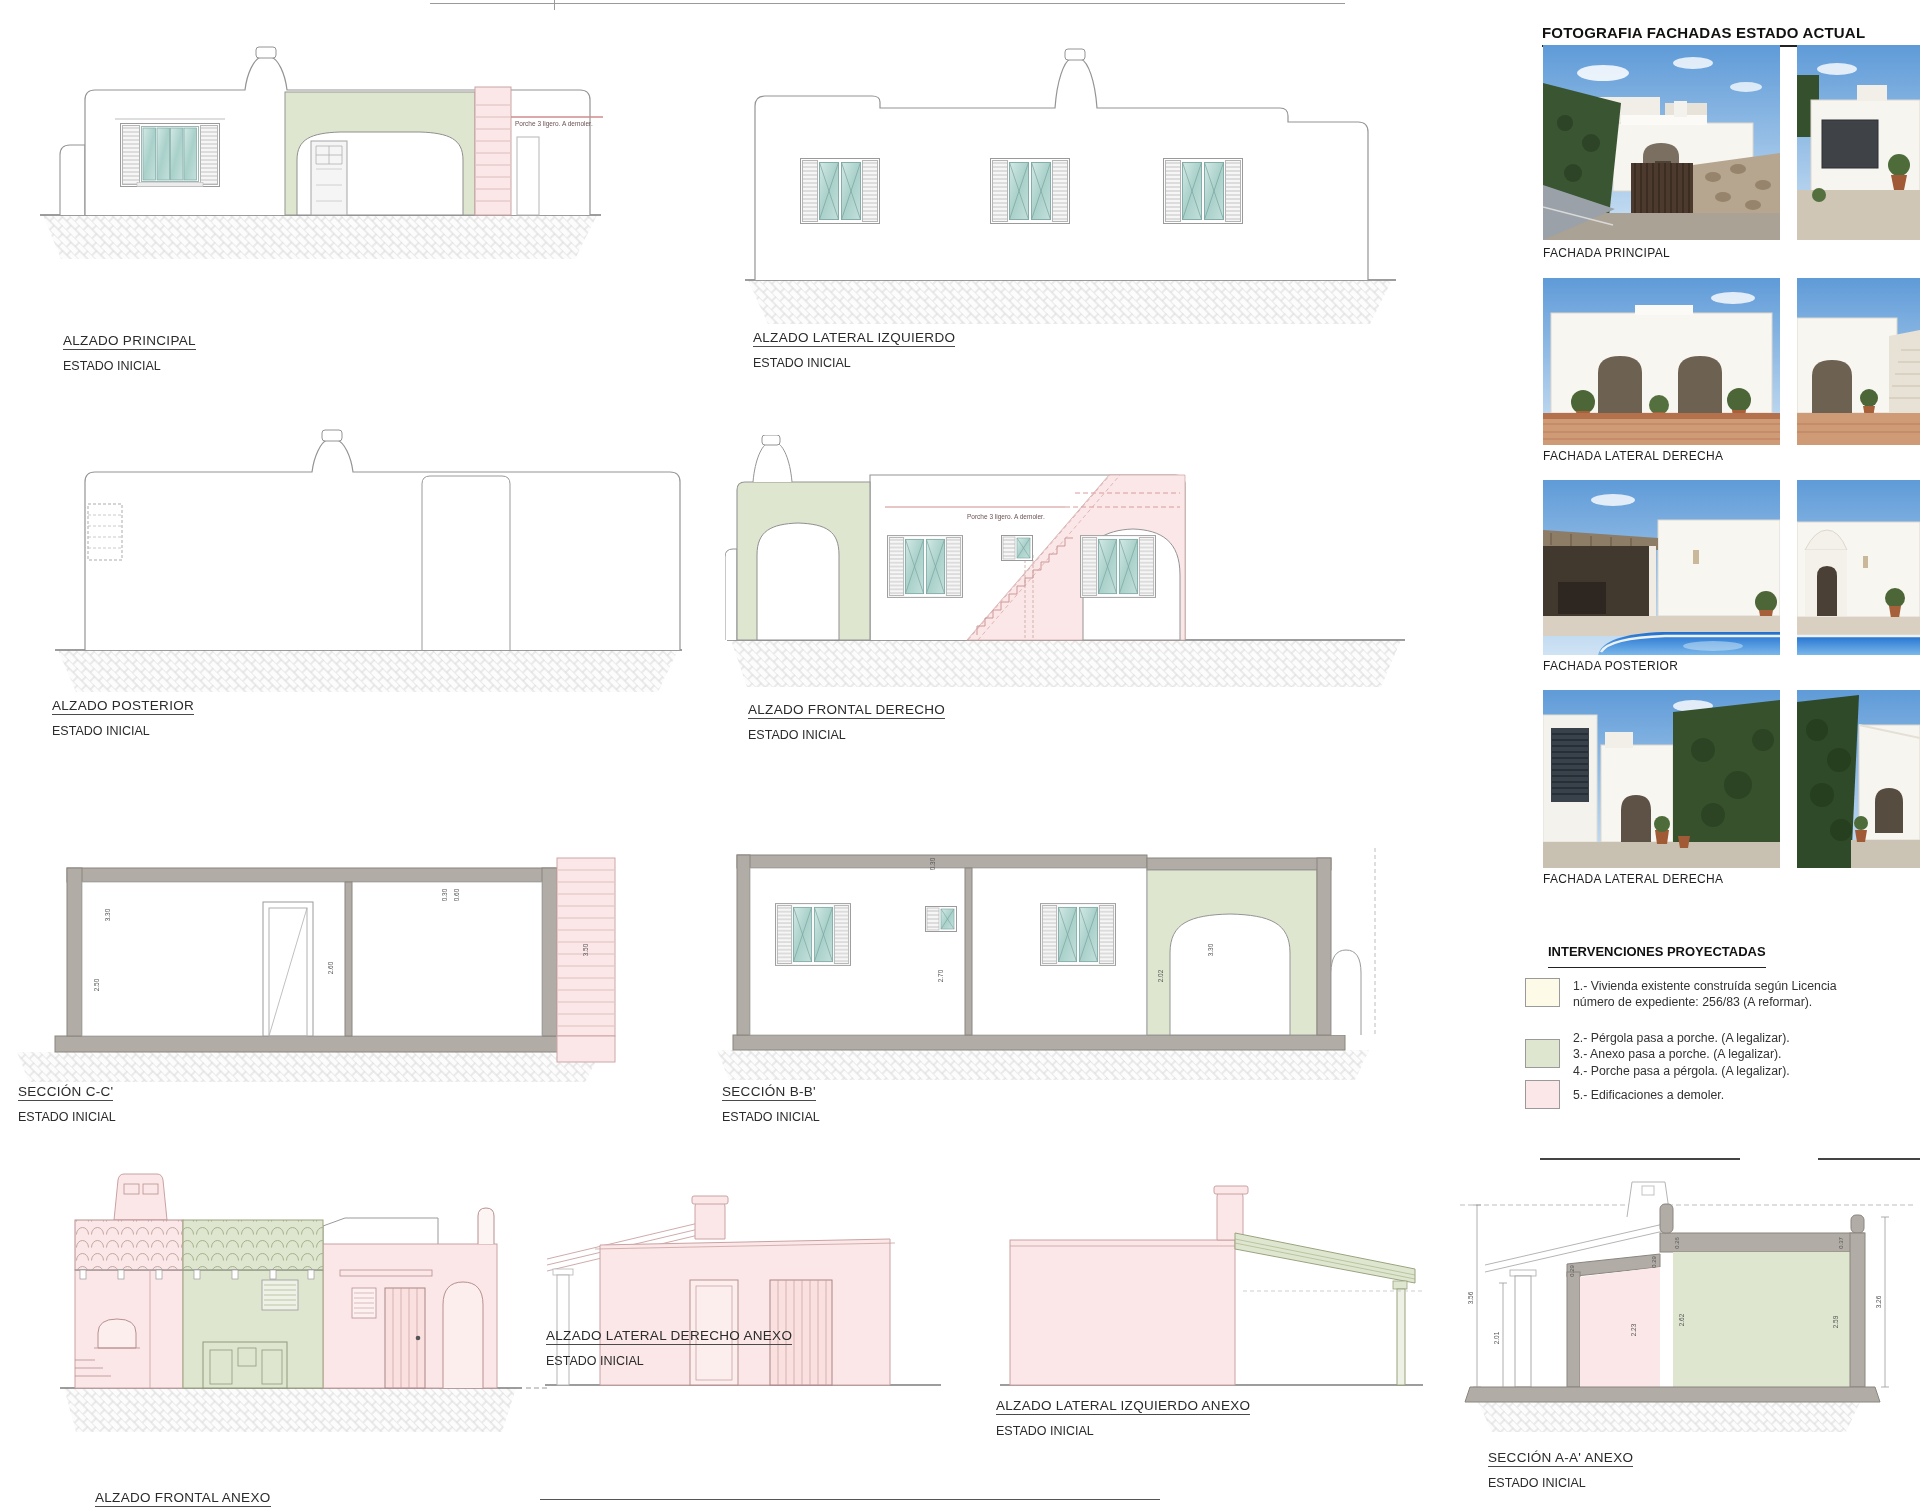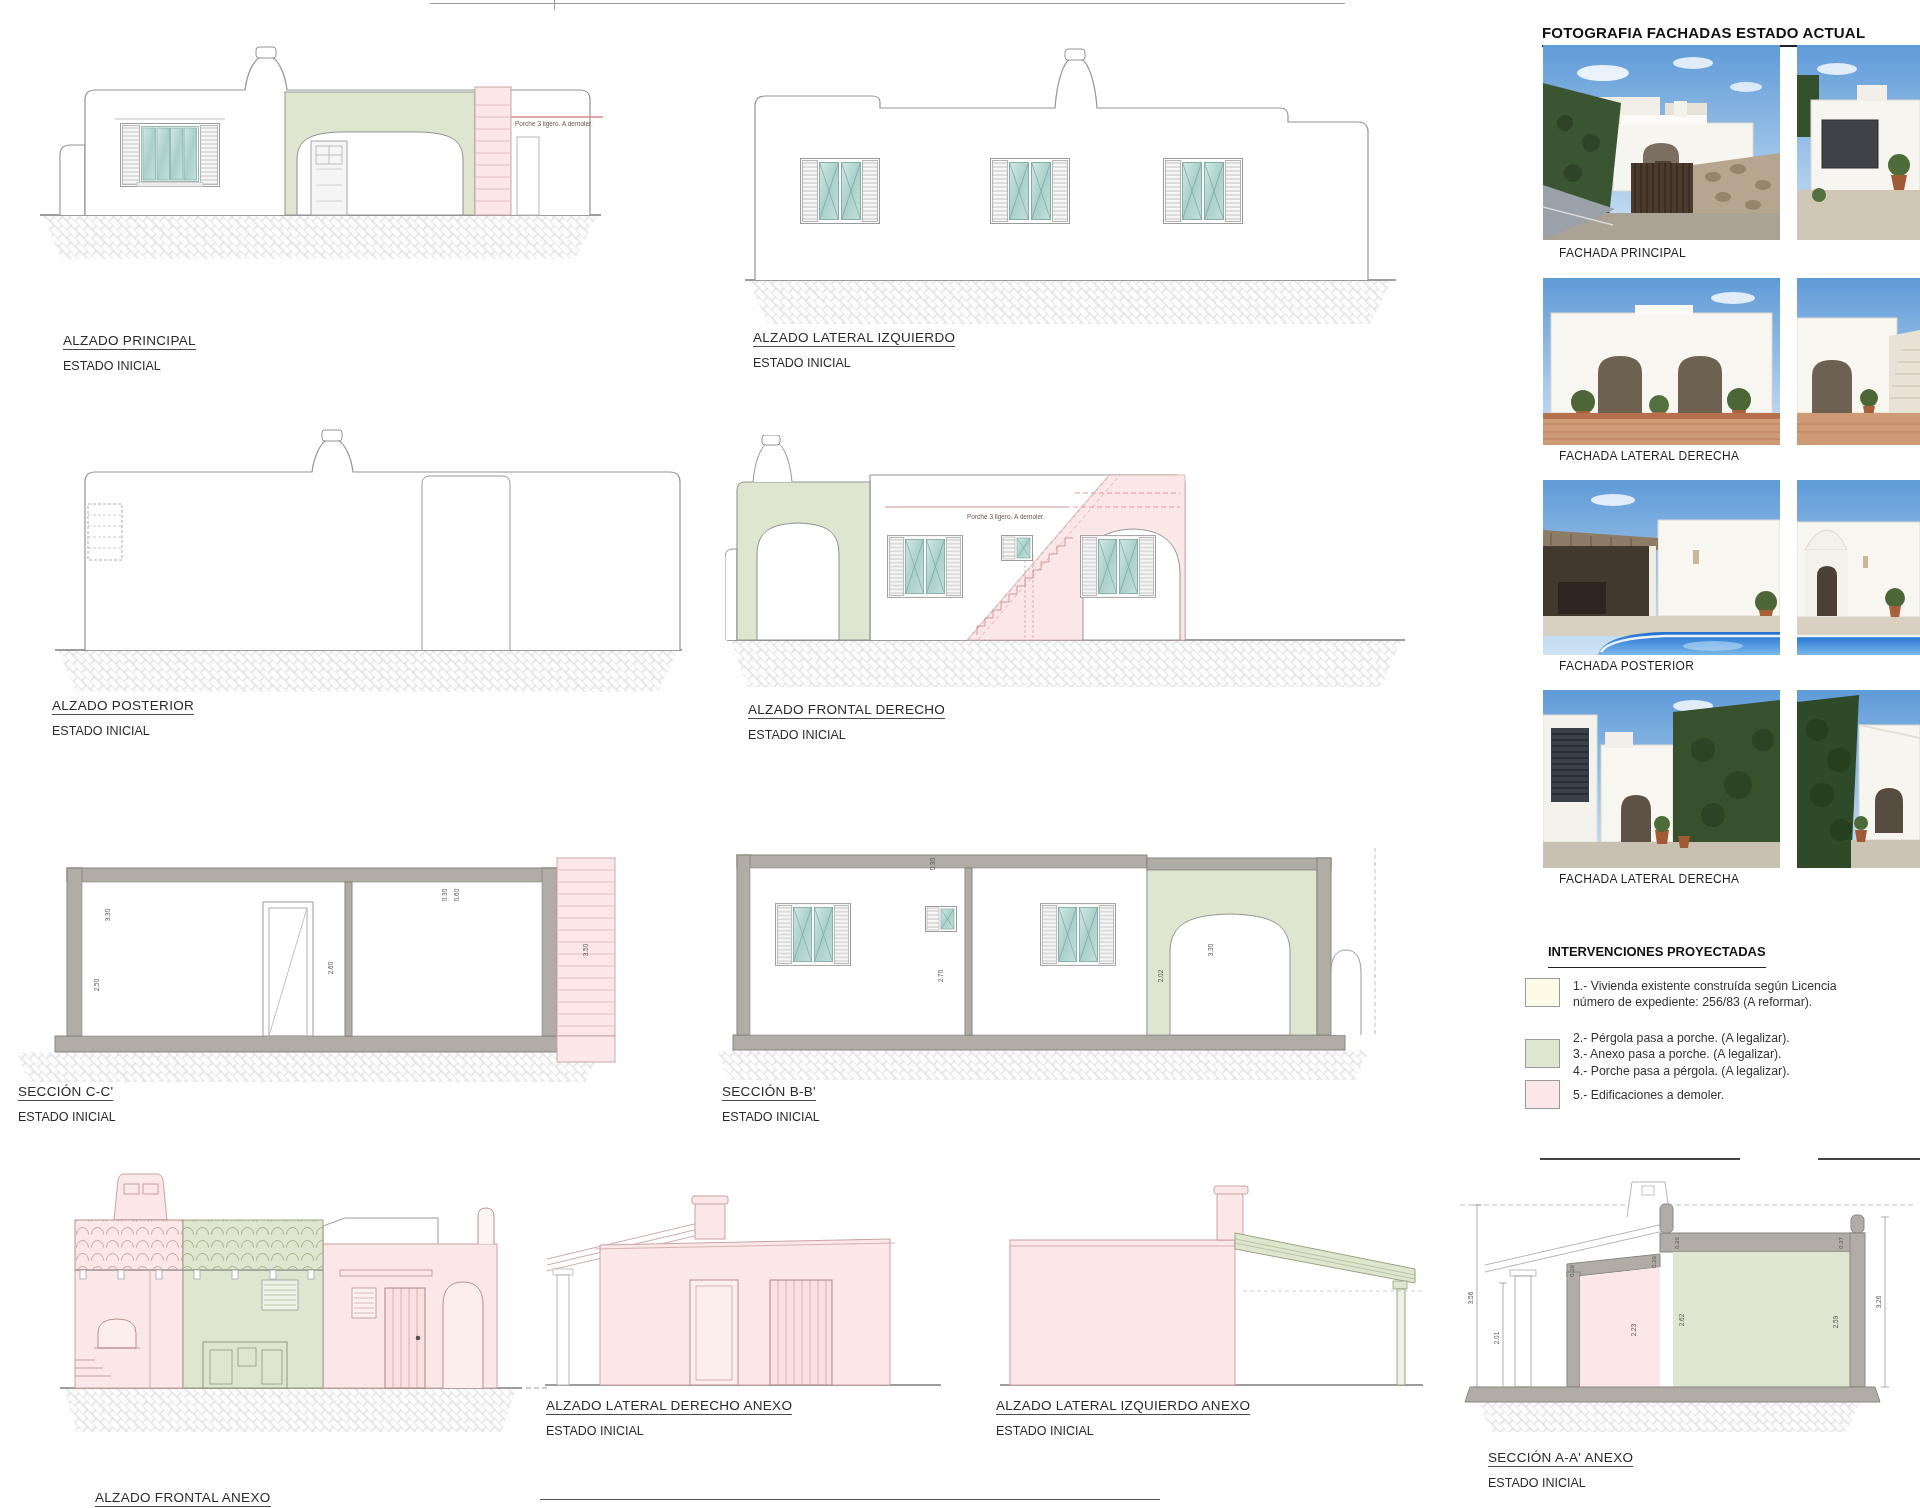--- a/index.html
+++ b/index.html
@@ -3,21 +3,21 @@
 <meta charset="utf-8">
 <style>
   html,body{margin:0;padding:0;}
   body{width:1920px;height:1508px;position:relative;background:#ffffff;overflow:hidden;
        font-family:"Liberation Sans", sans-serif;color:#2f2f2f;}
   .abs{position:absolute;}
   .dlabel{position:absolute;white-space:nowrap;}
   .dlabel .t{font-size:13.5px;letter-spacing:.3px;color:#2b2b2b;border-bottom:1.2px solid #4a4a4a;
              padding-bottom:1px;display:inline-block;}
   .dlabel .s{font-size:12.5px;color:#2b2b2b;margin-top:9px;}
-  .plabel{position:absolute;font-size:12px;letter-spacing:.3px;color:#1f1f1f;white-space:nowrap;margin-left:16px;}
+  .plabel{position:absolute;font-size:12px;letter-spacing:.3px;color:#1f1f1f;white-space:nowrap;}
   .ptitle{position:absolute;font-size:15px;font-weight:bold;letter-spacing:.2px;color:#111;
           border-bottom:2px solid #222;padding-bottom:4px;white-space:nowrap;}
   .ltitle{position:absolute;font-size:13px;font-weight:bold;color:#111;border-bottom:1.5px solid #222;
           padding-bottom:8px;white-space:nowrap;}
   .litem{position:absolute;display:flex;align-items:flex-start;width:400px;}
   .swatch{width:33px;height:27px;border:1px solid #9a9a9a;flex:0 0 auto;}
   .sw-cream{background:#fdfbe7;}
   .sw-green{background:#dfe6d0;}
   .sw-pink{background:#fbe7e7;}
   .ltext{margin-left:13px;font-size:12.3px;line-height:1.34;color:#333;}
@@ -278,21 +278,21 @@
   <rect x="12" y="80" width="12" height="110" fill="#fff" stroke="#b5b5b5"></rect>
   <path d="M55,190 V50 L345,44 V190 Z" fill="#fbe7e7" stroke="#caa2a2"></path>
   <line x1="50" y1="54" x2="350" y2="48" stroke="#caa2a2" stroke-width=".8"></line>
   <path d="M150,12 Q150,6 156,6 H174 Q180,6 180,12 V44 H150 Z" fill="#fbe7e7" stroke="#caa2a2"></path>
   <rect x="147" y="1" width="36" height="8" rx="2" fill="#fbe7e7" stroke="#caa2a2"></rect>
   <rect x="145" y="85" width="48" height="105" fill="#fdeeee" stroke="#b98f8f"></rect>
   <rect x="151" y="91" width="36" height="94" fill="none" stroke="#c9a3a3" stroke-width=".8"></rect>
   <rect x="225" y="85" width="62" height="105" fill="#fbe0e0" stroke="#a98585"></rect>
   <path d="M233,85V190 M241,85V190 M249,85V190 M257,85V190 M265,85V190 M273,85V190 M281,85V190" stroke="#c49d9d" stroke-width=".7"></path>
 </svg>
-<div class="dlabel" style="left:546px;top:1396px">
+<div class="dlabel" style="left:546px;top:1326px">
   <span class="t">ALZADO LATERAL DERECHO ANEXO</span>
   <div class="s">ESTADO INICIAL</div>
 </div>
 
 <svg class="abs" style="left:995px;top:1185px" width="430" height="215" viewBox="0 0 430 215">
   <line x1="5" y1="200" x2="428" y2="200" stroke="#7d7d7d" stroke-width="1.3"></line>
   <rect x="15" y="55" width="225" height="145" fill="#fbe7e7" stroke="#caa2a2"></rect>
   <line x1="15" y1="61" x2="240" y2="61" stroke="#caa2a2" stroke-width=".8"></line>
   <path d="M222,12 Q222,5 229,5 H241 Q248,5 248,12 V55 H222 Z" fill="#fbe7e7" stroke="#caa2a2"></path>
   <rect x="219" y="1" width="34" height="8" rx="2" fill="#fbe7e7" stroke="#caa2a2"></rect>

